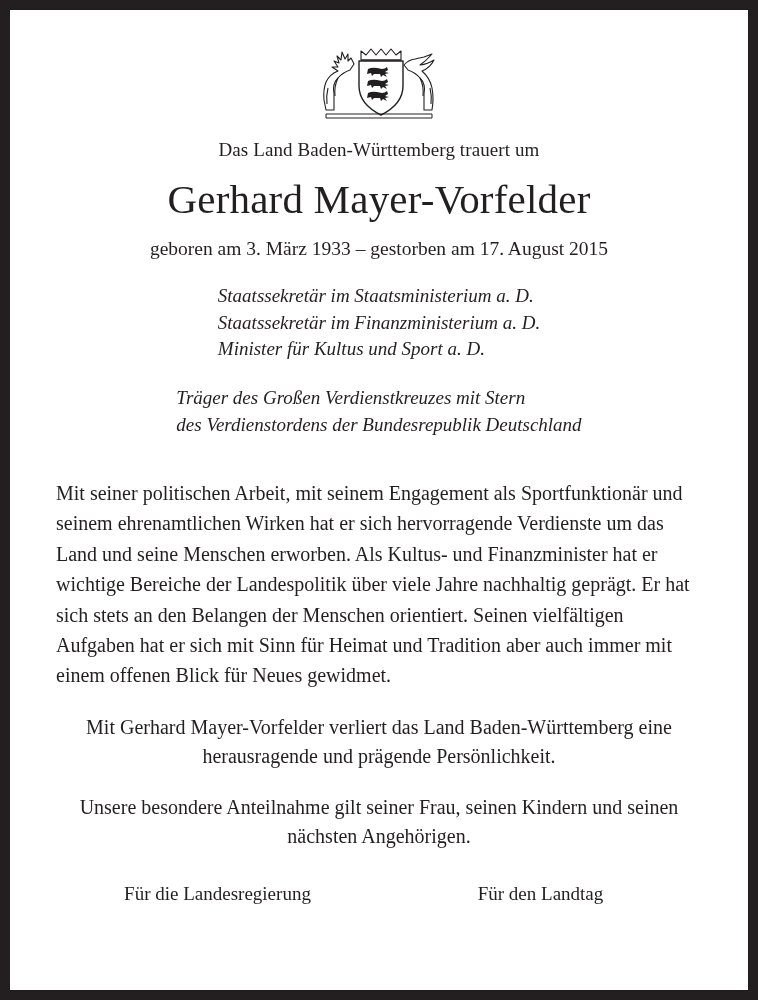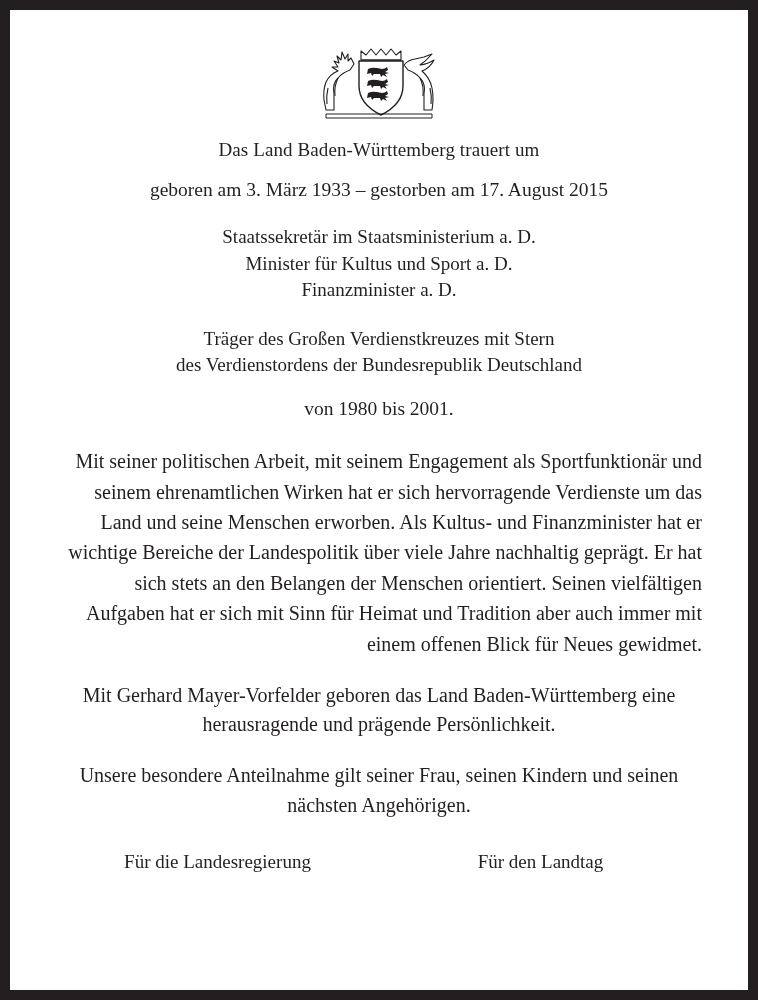--- a/index.html
+++ b/index.html
@@ -46,30 +46,30 @@
     font-size: 41px;
     line-height: 1.1;
     margin-bottom: 14px;
     letter-spacing: .2px;
   }
   .dates {
     font-size: 19.5px;
     margin-bottom: 22px;
   }
   .block {
-    text-align: center;
     font-size: 19px;
     line-height: 1.40;
+    font-style: italic;
   }
   .titles { margin-bottom: 22px; }
   .honors { margin-bottom: 16px; }
   .mandate { margin-bottom: 24px; font-size: 19.5px; }
 
   .eulogy {
-    text-align: right;
+    text-align: left;
     font-size: 20px;
     line-height: 1.52;
     margin-bottom: 22px;
     width: 100%;
   }
   .para {
     text-align: center;
     font-size: 20px;
     line-height: 1.46;
     margin-bottom: 22px;
@@ -119,41 +119,41 @@
         <path d="M64 55 q4 -2 9 -1 l5 1 q3 0 5 -2 l1 3 -3 2 4 1 -4 1 2 3 -4 -2 -2 2 -1 -3 -6 0 -2 2 -1 -3 -4 1 z"></path>
       </g>
 
       <path d="M22 76 L128 76" stroke="#231f20" stroke-width="1.1" fill="none"></path>
       <path d="M22 76 L22 80 L128 80 L128 76" stroke="#231f20" stroke-width="1" fill="none"></path>
     </svg>
   </div>
 
   <div class="line intro">Das Land Baden-Württemberg trauert um</div>
 
+  <div class="line name">Gerhard Mayer-Vorfelder</div>
 
   <div class="line dates">geboren am 3. März 1933 – gestorben am 17. August 2015</div>
 
   <div class="block titles">
     <div>Staatssekretär im Staatsministerium a. D.</div>
+    <div>Staatssekretär im Finanzministerium a. D.</div>
     <div>Minister für Kultus und Sport a. D.</div>
-    <div>Finanzminister a. D.</div>
   </div>
 
   <div class="block honors">
     <div>Träger des Großen Verdienstkreuzes mit Stern</div>
     <div>des Verdienstordens der Bundesrepublik Deutschland</div>
   </div>
 
   <div class="block mandate">
-    <div>von 1980 bis 2001.</div>
   </div>
 
   <div class="eulogy">Mit seiner politischen Arbeit, mit seinem Engagement als Sportfunktionär und seinem ehrenamtlichen Wirken hat er sich hervorragende Verdienste um das Land und seine Menschen erworben. Als Kultus- und Finanzminister hat er wichtige Bereiche der Landespolitik über viele Jahre nachhaltig geprägt. Er hat sich stets an den Belangen der Menschen orientiert. Seinen vielfältigen Aufgaben hat er sich mit Sinn für Heimat und Tradition aber auch immer mit einem offenen Blick für Neues gewidmet.</div>
 
-  <div class="para">Mit Gerhard Mayer-Vorfelder geboren das Land Baden-Württemberg eine herausragende und prägende Persönlichkeit.</div>
+  <div class="para">Mit Gerhard Mayer-Vorfelder verliert das Land Baden-Württemberg eine herausragende und prägende Persönlichkeit.</div>
 
   <div class="para last">Unsere besondere Anteilnahme gilt seiner Frau, seinen Kindern und seinen nächsten Angehörigen.</div>
 
   <div class="signatures">
     <div class="sig-col">
       <div>Für die Landesregierung</div>
 
     </div>
     <div class="sig-col">
       <div>Für den Landtag</div>

